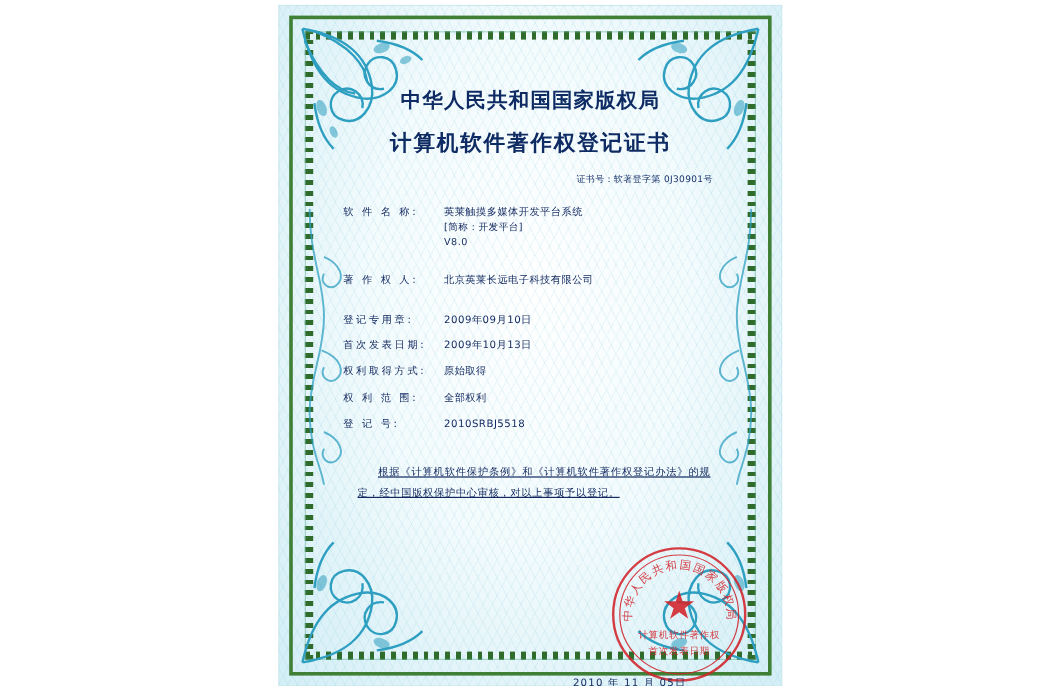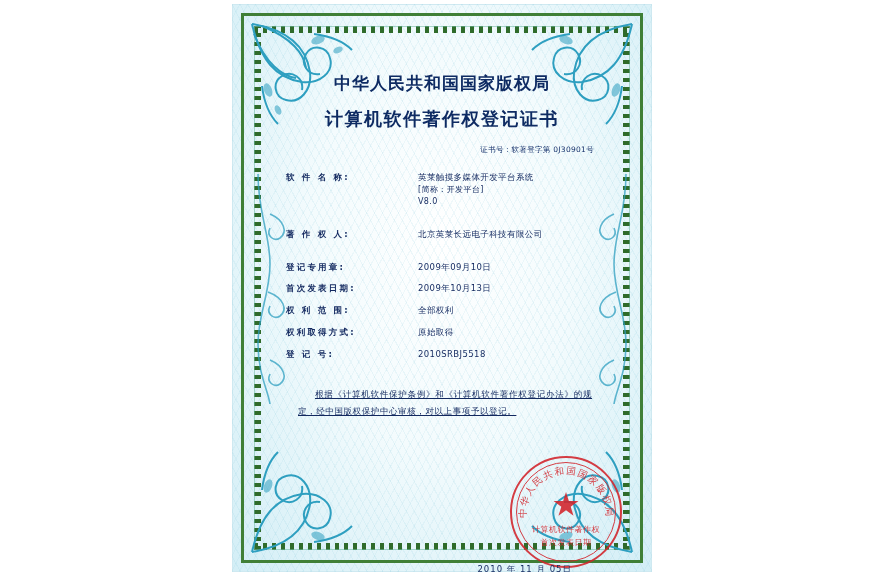--- a/index.html
+++ b/index.html
@@ -149,27 +149,25 @@
     align-items: flex-start;
     margin-bottom: 9px;
     font-size: 8.5px;
     line-height: 1.5;
   }
   .field-label {
     width: 84px;
     flex: none;
     letter-spacing: 2.2px;
     color: #12285f;
-    font-weight: bold;
   }
   .field-value {
     flex: 1;
     color: #12285f;
     letter-spacing: .4px;
-    margin-left: 48px;
   }
   .field-value .sub-line {
     display: block;
     font-size: 8px;
   }
   .gap-top { margin-top: 20px; }
 
   .paragraph {
     margin-top: 26px;
     padding: 0 20px 0 26px;
@@ -349,27 +347,27 @@
           <div class="field-label">登记专用章:</div>
           <div class="field-value">2009年09月10日</div>
         </div>
 
         <div class="field-row">
           <div class="field-label">首次发表日期:</div>
           <div class="field-value">2009年10月13日</div>
         </div>
 
         <div class="field-row">
+          <div class="field-label">权利取得方式:</div>
+          <div class="field-value">原始取得</div>
+        </div>
+
+        <div class="field-row">
           <div class="field-label">权 利 范 围:</div>
           <div class="field-value">全部权利</div>
-        </div>
-
-        <div class="field-row">
-          <div class="field-label">权利取得方式:</div>
-          <div class="field-value">原始取得</div>
         </div>
 
         <div class="field-row">
           <div class="field-label">登 记 号:</div>
           <div class="field-value">2010SRBJ5518</div>
         </div>
 
       </div>
 
       <div class="paragraph"><span class="indent"></span><span>根据《计算机软件保护条例》和《计算机软件著作权登记办法》的规定，经中国版权保护中心审核，对以上事项予以登记。</span></div>

